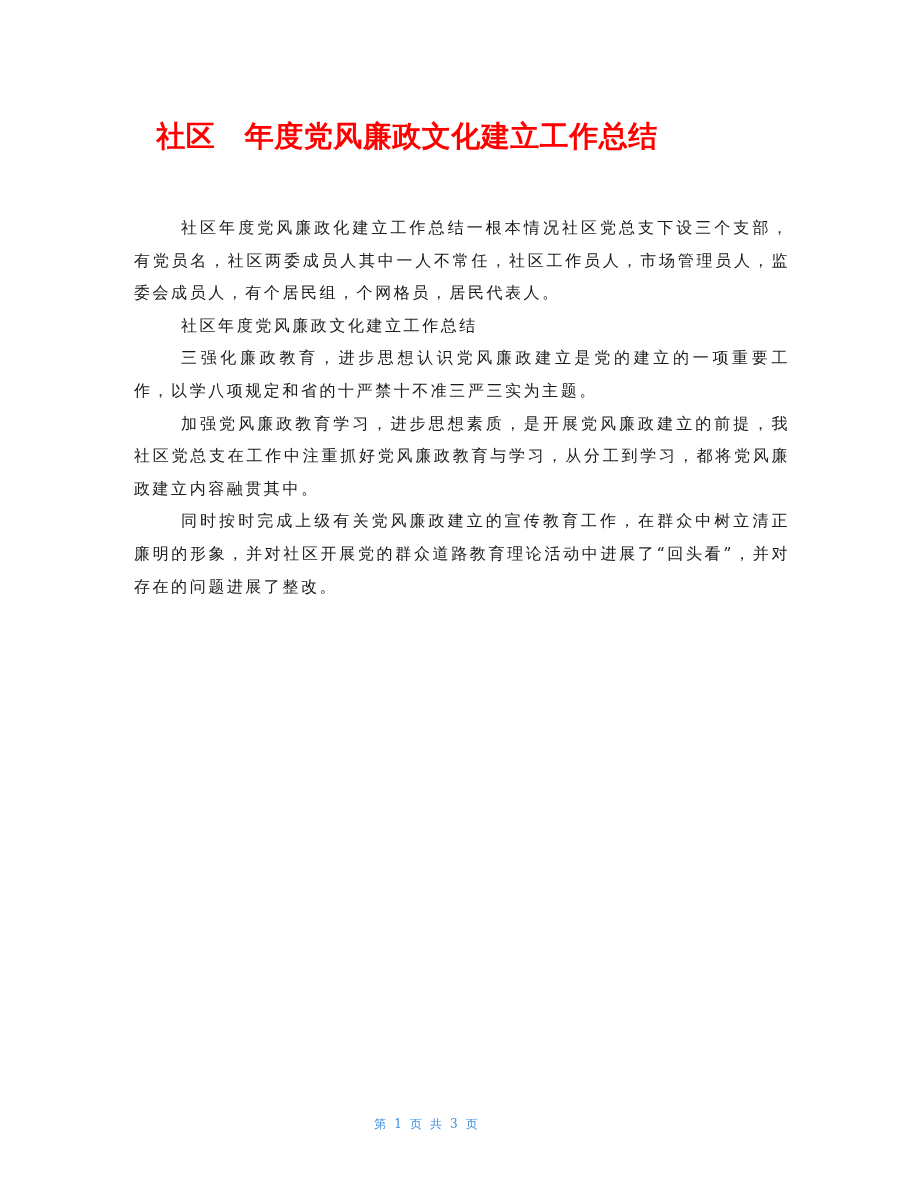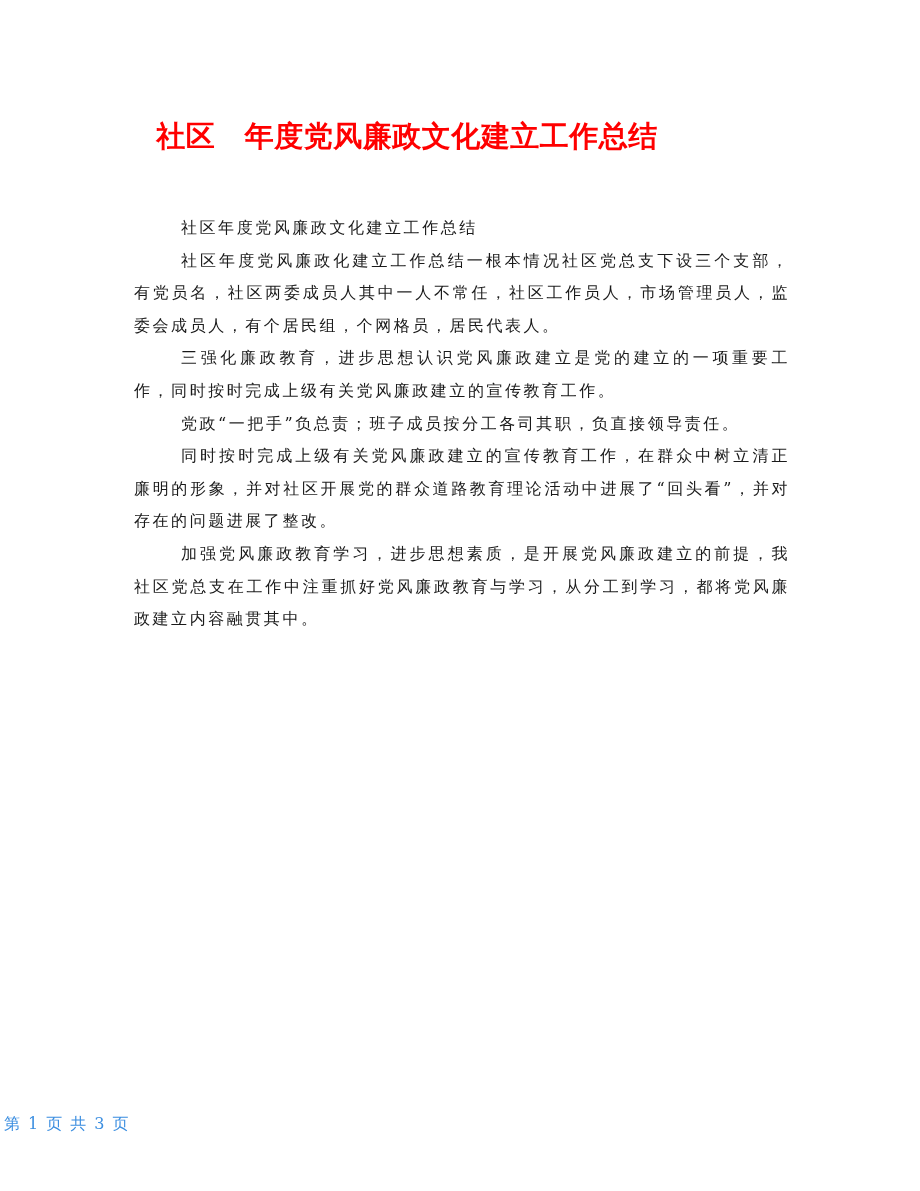--- a/index.html
+++ b/index.html
@@ -49,38 +49,38 @@
   }
   .body p {
     margin: 0;
     text-indent: 47px;
   }
   .footer {
     position: absolute;
     top: 1112px;
     left: 0;
     width: 852px;
+    text-align: center;
     color: #3b8ee0;
-    font-size: 16px;
+    font-size: 12px;
     line-height: 24px;
     word-spacing: 4px;
   }
   .footer span { margin: 0 4px; }
 </style>
 </head>
 <body>
 
 <div class="page">
   <div class="title">社区　年度党风廉政文化建立工作总结</div>
 
   <div class="body">
+    <p>社区年度党风廉政化建立工作总结一根本情况社区党总支下设三个支部，有党员名，社区两委成员人其中一人不常任，社区工作员人，市场管理员人，监委会成员人，有个居民组，个网格员，居民代表人。</p>
     <p>社区年度党风廉政文化建立工作总结</p>
-    <p>社区年度党风廉政化建立工作总结一根本情况社区党总支下设三个支部，有党员名，社区两委成员人其中一人不常任，社区工作员人，市场管理员人，监委会成员人，有个居民组，个网格员，居民代表人。</p>
-    <p>三强化廉政教育，进步思想认识党风廉政建立是党的建立的一项重要工作，同时按时完成上级有关党风廉政建立的宣传教育工作。</p>
-    <p>党政“一把手”负总责；班子成员按分工各司其职，负直接领导责任。</p>
+    <p>三强化廉政教育，进步思想认识党风廉政建立是党的建立的一项重要工作，以学八项规定和省的十严禁十不准三严三实为主题。</p>
+    <p>加强党风廉政教育学习，进步思想素质，是开展党风廉政建立的前提，我社区党总支在工作中注重抓好党风廉政教育与学习，从分工到学习，都将党风廉政建立内容融贯其中。</p>
     <p>同时按时完成上级有关党风廉政建立的宣传教育工作，在群众中树立清正廉明的形象，并对社区开展党的群众道路教育理论活动中进展了“回头看”，并对存在的问题进展了整改。</p>
-    <p>加强党风廉政教育学习，进步思想素质，是开展党风廉政建立的前提，我社区党总支在工作中注重抓好党风廉政教育与学习，从分工到学习，都将党风廉政建立内容融贯其中。</p>
   </div>
 
   <div class="footer">
     <span>第</span><span>1</span><span>页</span><span>共</span><span>3</span><span>页</span>
   </div>
 </div>
 
 </body></html>

